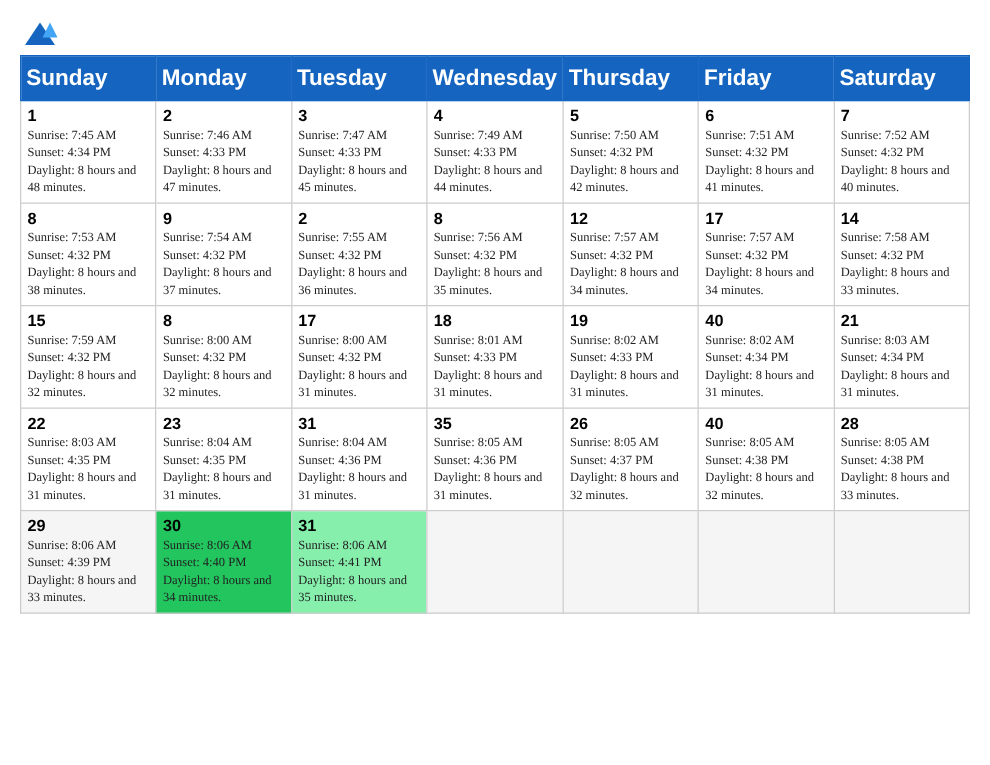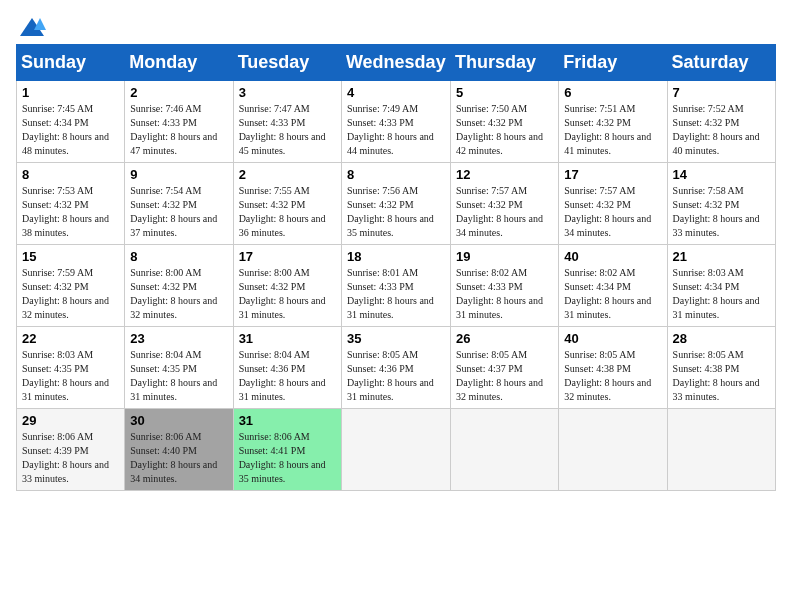--- a/index.html
+++ b/index.html
@@ -297,21 +297,21 @@
         </div>
       </td>
       </tr>
       <tr class="last-row">
         <td style="background: rgb(245, 245, 245);">
         <span class="day-number">29</span>
         <div class="day-info">
           Sunrise: 8:06 AM<br>Sunset: 4:39 PM<br>Daylight: 8 hours and 33 minutes.
         </div>
       </td>
-        <td style="background: #a3a3a3;">
+        <td style="background: #22c55e;">
         <span class="day-number">30</span>
         <div class="day-info">
           Sunrise: 8:06 AM<br>Sunset: 4:40 PM<br>Daylight: 8 hours and 34 minutes.
         </div>
       </td>
         <td style="background: #86efac;">
         <span class="day-number">31</span>
         <div class="day-info">
           Sunrise: 8:06 AM<br>Sunset: 4:41 PM<br>Daylight: 8 hours and 35 minutes.
         </div>

